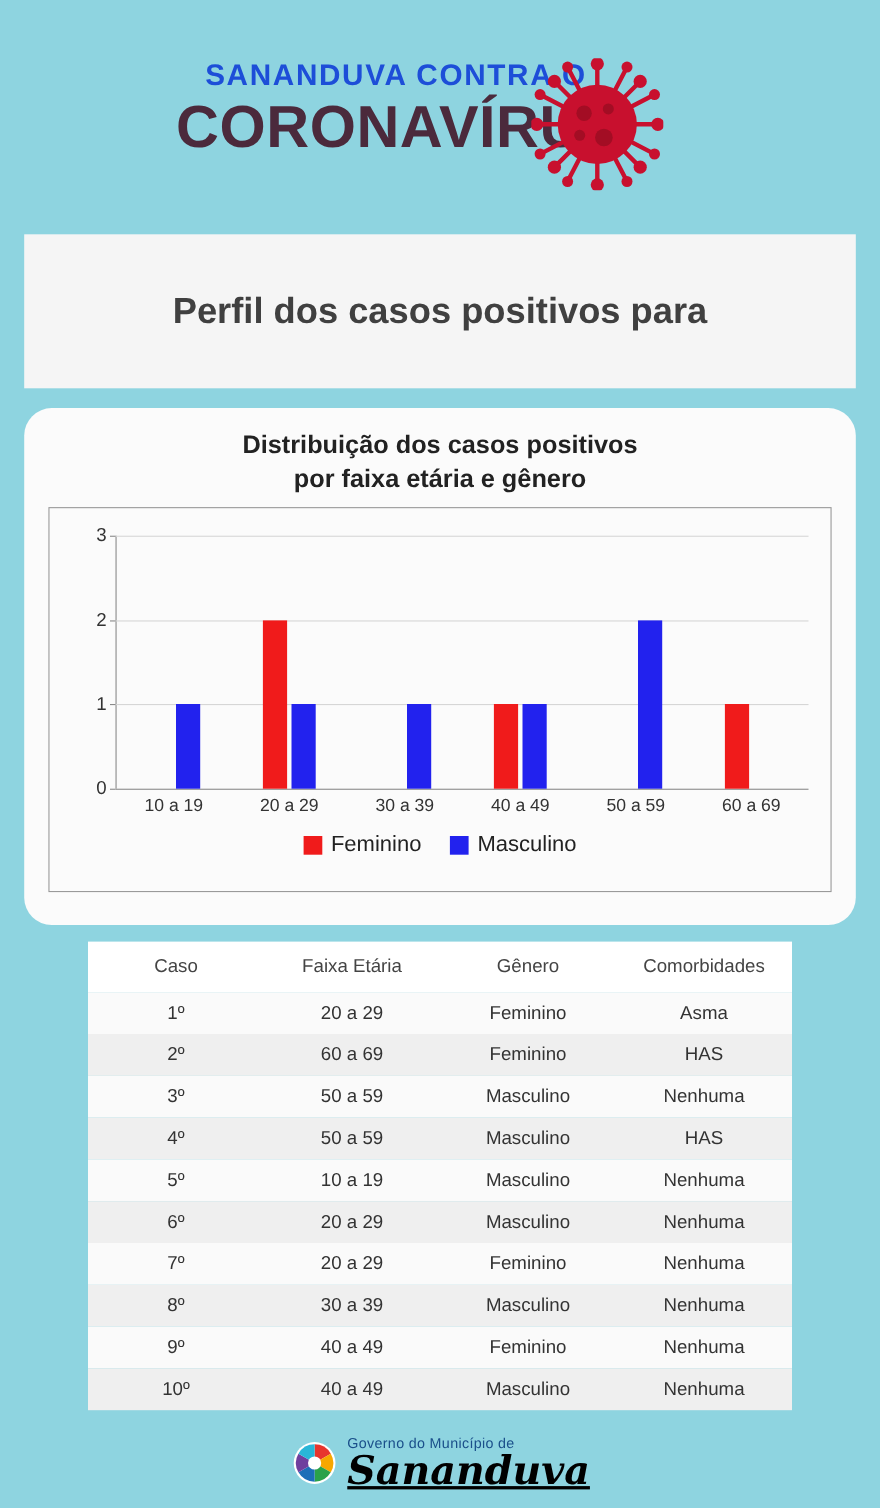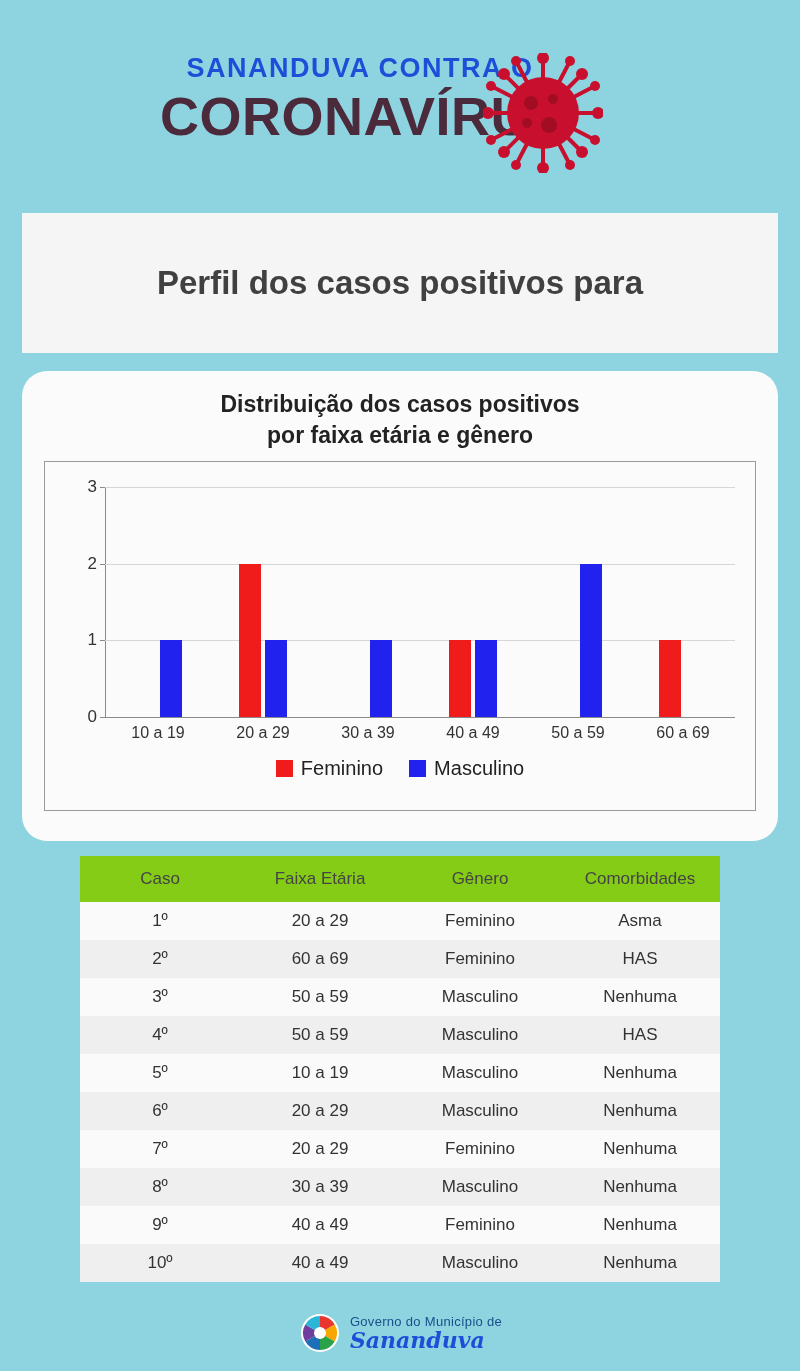--- a/index.html
+++ b/index.html
@@ -204,21 +204,21 @@
   }
   th, td {
     text-align: center;
     font-size: 17px;
     color: #333;
     padding: 9px 0;
     font-weight: normal;
     border: none;
   }
   thead th {
-    background: #84cc16;
+    background: #ffffff;
     color: #444;
     font-size: 17px;
     padding: 13px 11px;
   }
   tbody tr:nth-child(odd) { background: #fafafa; }
   tbody tr:nth-child(even) { background: #efefef; }
 
   
   .footer {
     position: absolute;
@@ -241,25 +241,26 @@
     line-height: 1;
   }
   .logo-gov {
     font-size: 13px;
     color: #1a4f8a;
     letter-spacing: 0.3px;
     margin-bottom: 1px;
     margin-left: 0;
   }
   .logo-city {
-    font-size: 22px;
-    color: #1d4ed8;
+    font-size: 36px;
+    color: #000000;
     font-family: "DejaVu Serif", serif;
     font-style: italic;
     font-weight: bold;
+    text-decoration: underline;
   }
 </style>
 </head>
 <body>
 
 <div class="header">
   <div class="header-inner">
     <div class="header-line1">SANANDUVA CONTRA O</div>
     <div class="header-line2">CORONAVÍRUS</div>
     <div class="virus">

